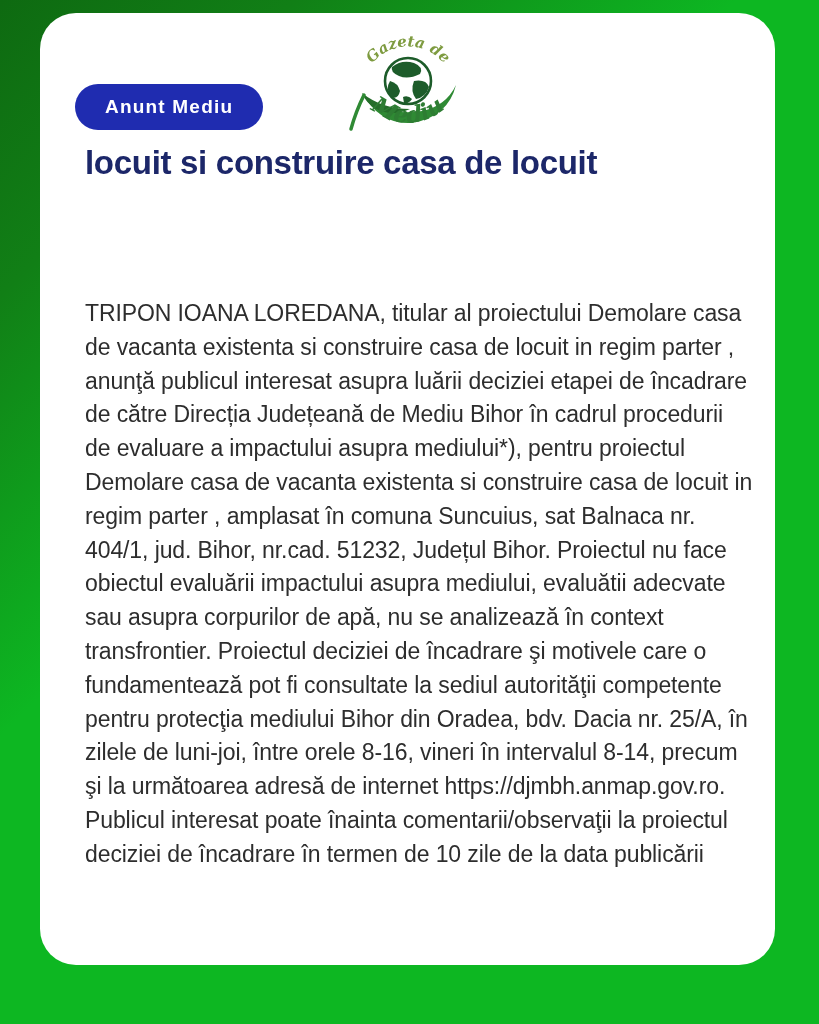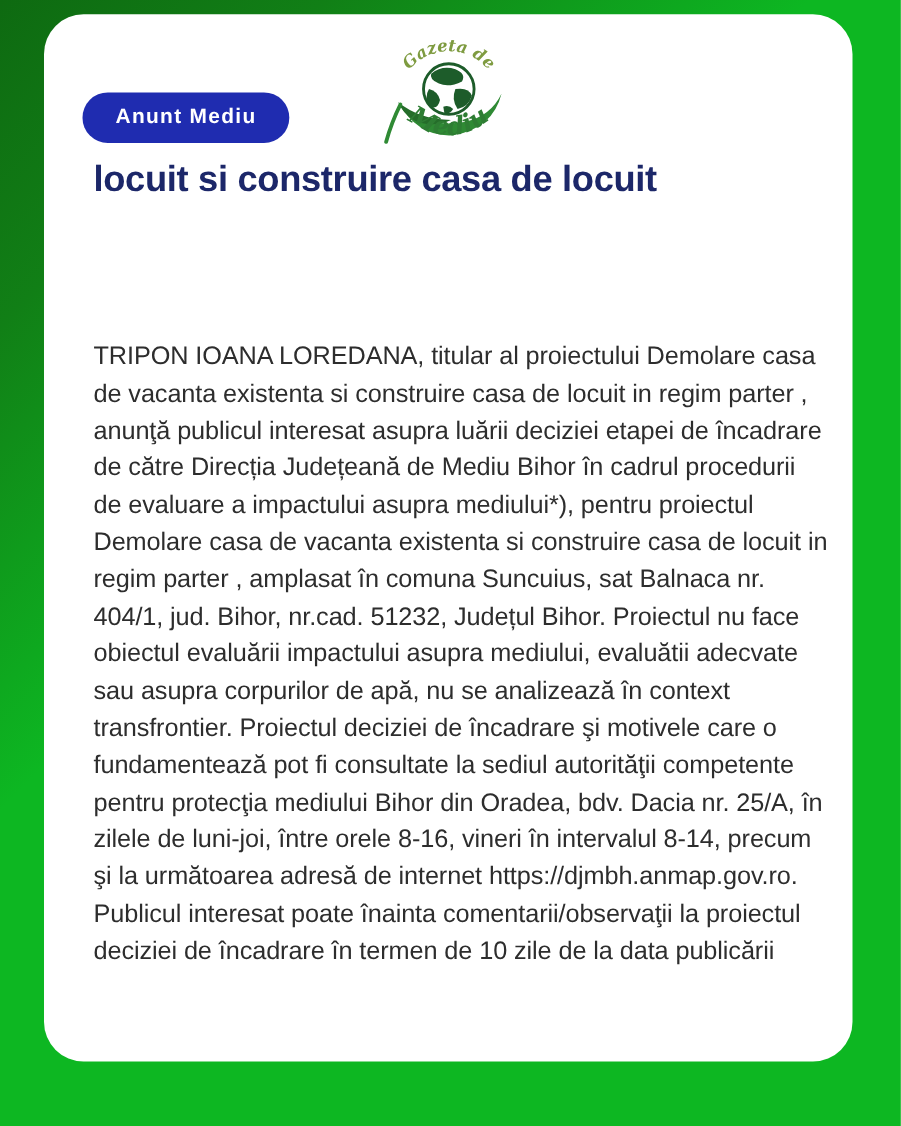--- a/index.html
+++ b/index.html
@@ -58,21 +58,21 @@
     width: 690px;
     color: #1c2769;
     font-size: 33px;
     font-weight: 800;
     line-height: 47px;
     letter-spacing: -0.3px;
   }
   .body-text {
     position: absolute;
     left: 45px;
-    top: 294px;
+    top: 284px;
     width: 668px;
     color: #2d2d2d;
     font-size: 23px;
     line-height: 33.8px;
     letter-spacing: -0.1px;
   }
 </style>
 </head>
 <body>
 

